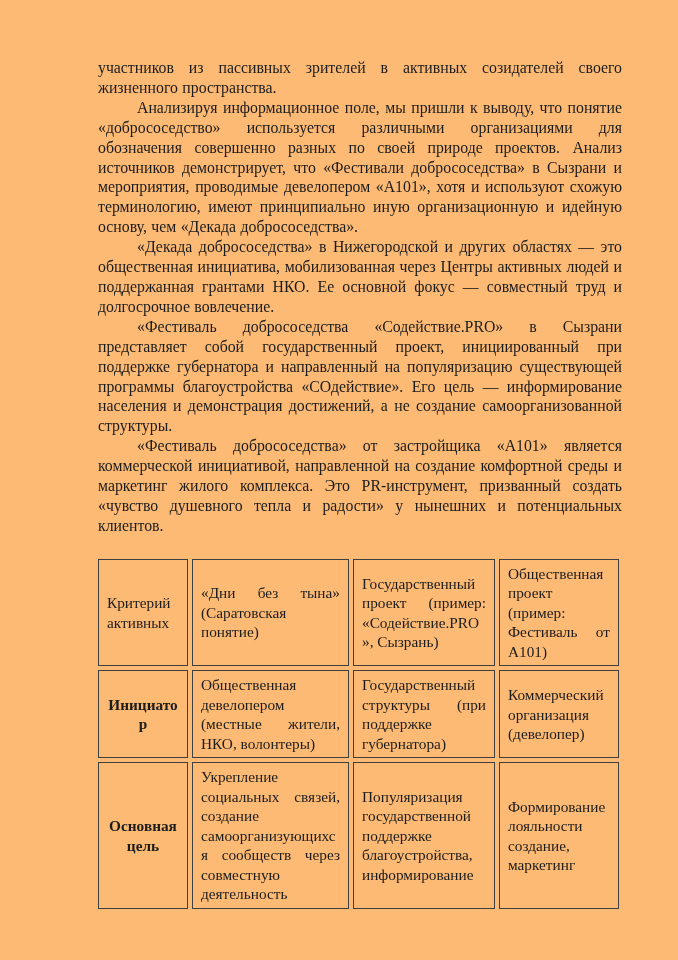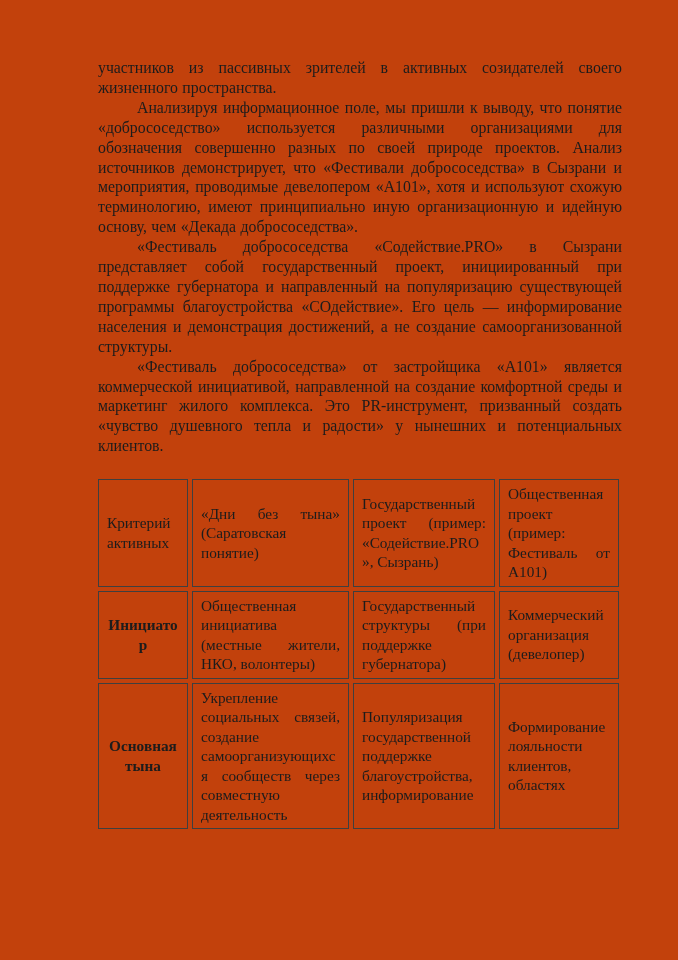--- a/index.html
+++ b/index.html
@@ -8,21 +8,21 @@
     width: 678px;
     height: 960px;
     font-family: "Liberation Serif", "DejaVu Serif", serif;
     color: #1c1c1c;
     overflow: hidden;
   }
   .page {
     position: relative;
     width: 678px;
     height: 960px;
-    background: #c2410c;
+    background: #fdba74;
   }
   .content {
     position: absolute;
     left: 98px;
     top: 58px;
     width: 524px;
   }
   .par {
     font-size: 15.8px;
     line-height: 19.9px;
@@ -57,45 +57,46 @@
   tr.r1 { height: 80px; }
   tr.r2 { height: 132px; }
 </style>
 </head>
 <body>
 
 <div class="page">
   <div class="content">
     <p class="par noindent">участников из пассивных зрителей в активных созидателей своего жизненного пространства.</p>
     <p class="par">Анализируя информационное поле, мы пришли к выводу, что понятие «добрососедство» используется различными организациями для обозначения совершенно разных по своей природе проектов. Анализ источников демонстрирует, что «Фестивали добрососедства» в Сызрани и мероприятия, проводимые девелопером «А101», хотя и используют схожую терминологию, имеют принципиально иную организационную и идейную основу, чем «Декада добрососедства».</p>
+    <p class="par">«Декада добрососедства» в Нижегородской и других областях — это общественная инициатива, мобилизованная через Центры активных людей и поддержанная грантами НКО. Ее основной фокус — совместный труд и долгосрочное вовлечение.</p>
     <p class="par">«Фестиваль добрососедства «Содействие.PRO» в Сызрани представляет собой государственный проект, инициированный при поддержке губернатора и направленный на популяризацию существующей программы благоустройства «СОдействие». Его цель — информирование населения и демонстрация достижений, а не создание самоорганизованной структуры.</p>
     <p class="par">«Фестиваль добрососедства» от застройщика «А101» является коммерческой инициативой, направленной на создание комфортной среды и маркетинг жилого комплекса. Это PR-инструмент, призванный создать «чувство душевного тепла и радости» у нынешних и потенциальных клиентов.</p>
 
     <table class="cmp">
       <colgroup>
         <col class="c1">
           <col class="c2">
           <col class="c3">
           <col class="c4">
       </colgroup>
       <tbody>
         <tr class="r0">
           <td>Критерий активных</td>
           <td>«Дни без тына» (Саратовская понятие)</td>
           <td>Государственный проект (пример: «Содействие.PRO», Сызрань)</td>
           <td>Общественная проект (пример: Фестиваль от А101)</td>
         </tr>
         <tr class="r1">
           <td class="lbl">Инициатор</td>
-          <td>Общественная инициатива (местные жители, НКО, волонтеры)</td>
+          <td>Общественная девелопером (местные жители, НКО, волонтеры)</td>
           <td>Государственный структуры (при поддержке губернатора)</td>
           <td>Коммерческий организация (девелопер)</td>
         </tr>
         <tr class="r2">
-          <td class="lbl">Основная тына</td>
+          <td class="lbl">Основная цель</td>
           <td>Укрепление социальных связей, создание самоорганизующихся сообществ через совместную деятельность</td>
           <td>Популяризация государственной поддержке благоустройства, информирование</td>
-          <td>Формирование лояльности клиентов, областях</td>
+          <td>Формирование лояльности создание, маркетинг</td>
         </tr>
       </tbody>
     </table>
   </div>
 </div>
 
 </body></html>

